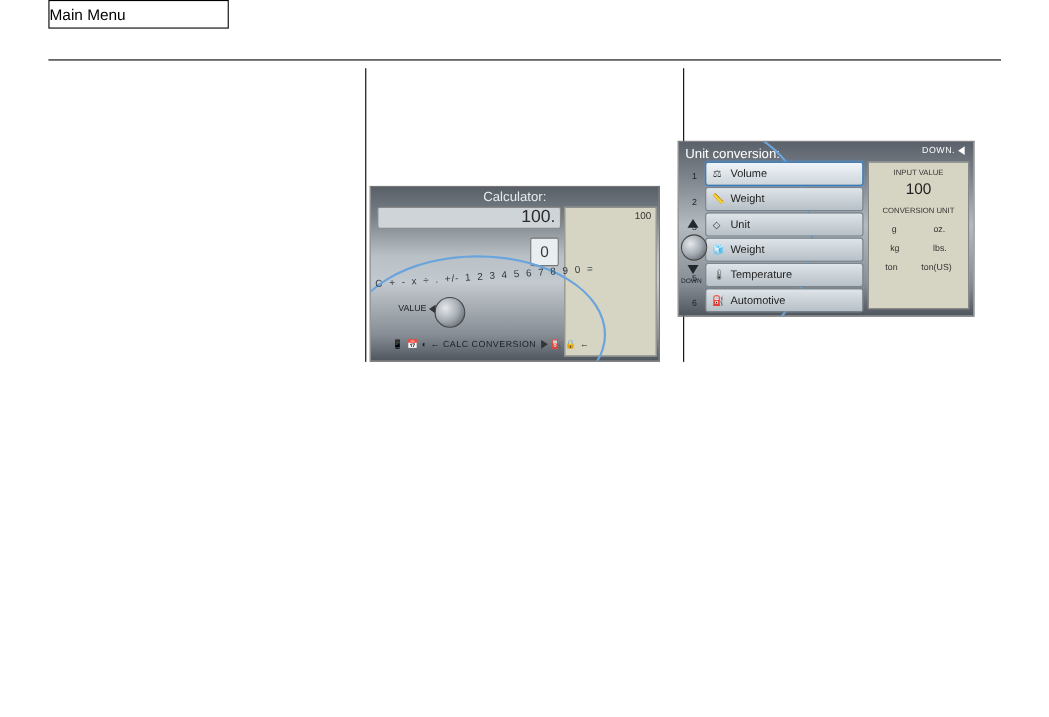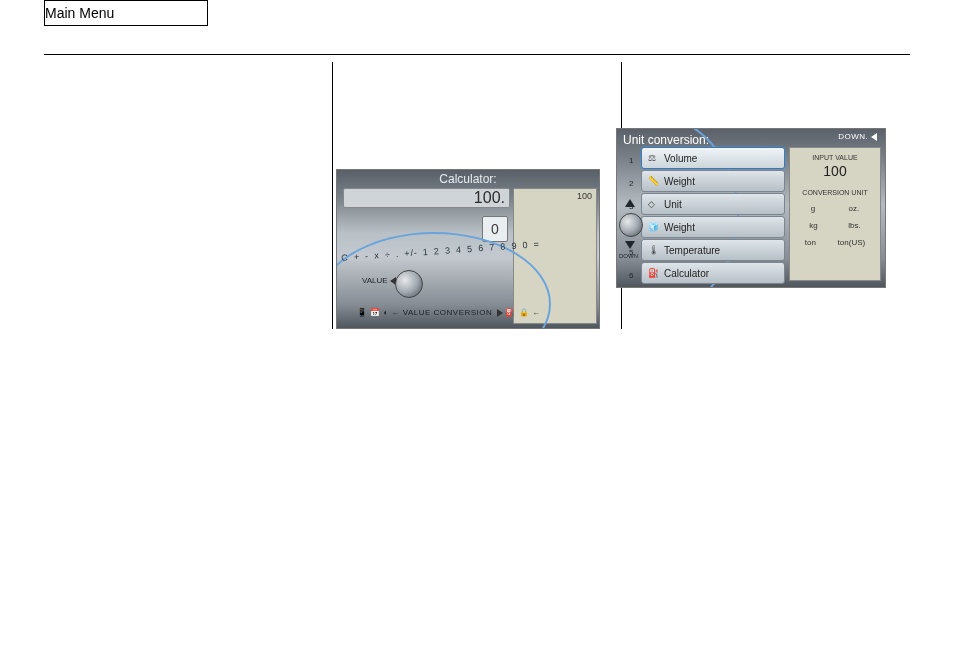--- a/index.html
+++ b/index.html
@@ -65,21 +65,21 @@
       <div class="calc-zero">0</div>
       <div class="calc-arc"></div>
       <div class="calc-arc-text">C + - x ÷ . +/- 1 2 3 4 5 6 7 8 9 0 =</div>
       <div class="calc-del">
         <span>VALUE</span>
         <span class="tri-l"></span>
       </div>
       <div class="calc-knob"></div>
       <div class="calc-bot">
         <span>📱 📅 ◐ ←</span>
-        <span>VALUE CONVERSION</span>
+        <span>CALC CONVERSION</span>
         <span class="tri-r"></span>
         <span> ⛽ 🔒 ←</span>
       </div>
     </div>
 
   </div>
   <div class="sep"></div>
   <div class="col">
 
     <div class="screenshot unit-shot">
@@ -115,21 +115,21 @@
         <div class="unit-item">
           <span class="ico">🧊</span>
           <span>Weight</span>
         </div>
         <div class="unit-item">
           <span class="ico">🌡</span>
           <span>Temperature</span>
         </div>
         <div class="unit-item">
           <span class="ico">⛽</span>
-          <span>Calculator</span>
+          <span>Automotive</span>
         </div>
       </div>
 
       <div class="tri-up"></div>
       <div class="unit-knob"></div>
       <div class="tri-dn"></div>
       <div class="down-lbl">DOWN</div>
 
       <div class="unit-side">
         <div class="lbl">INPUT VALUE</div>

